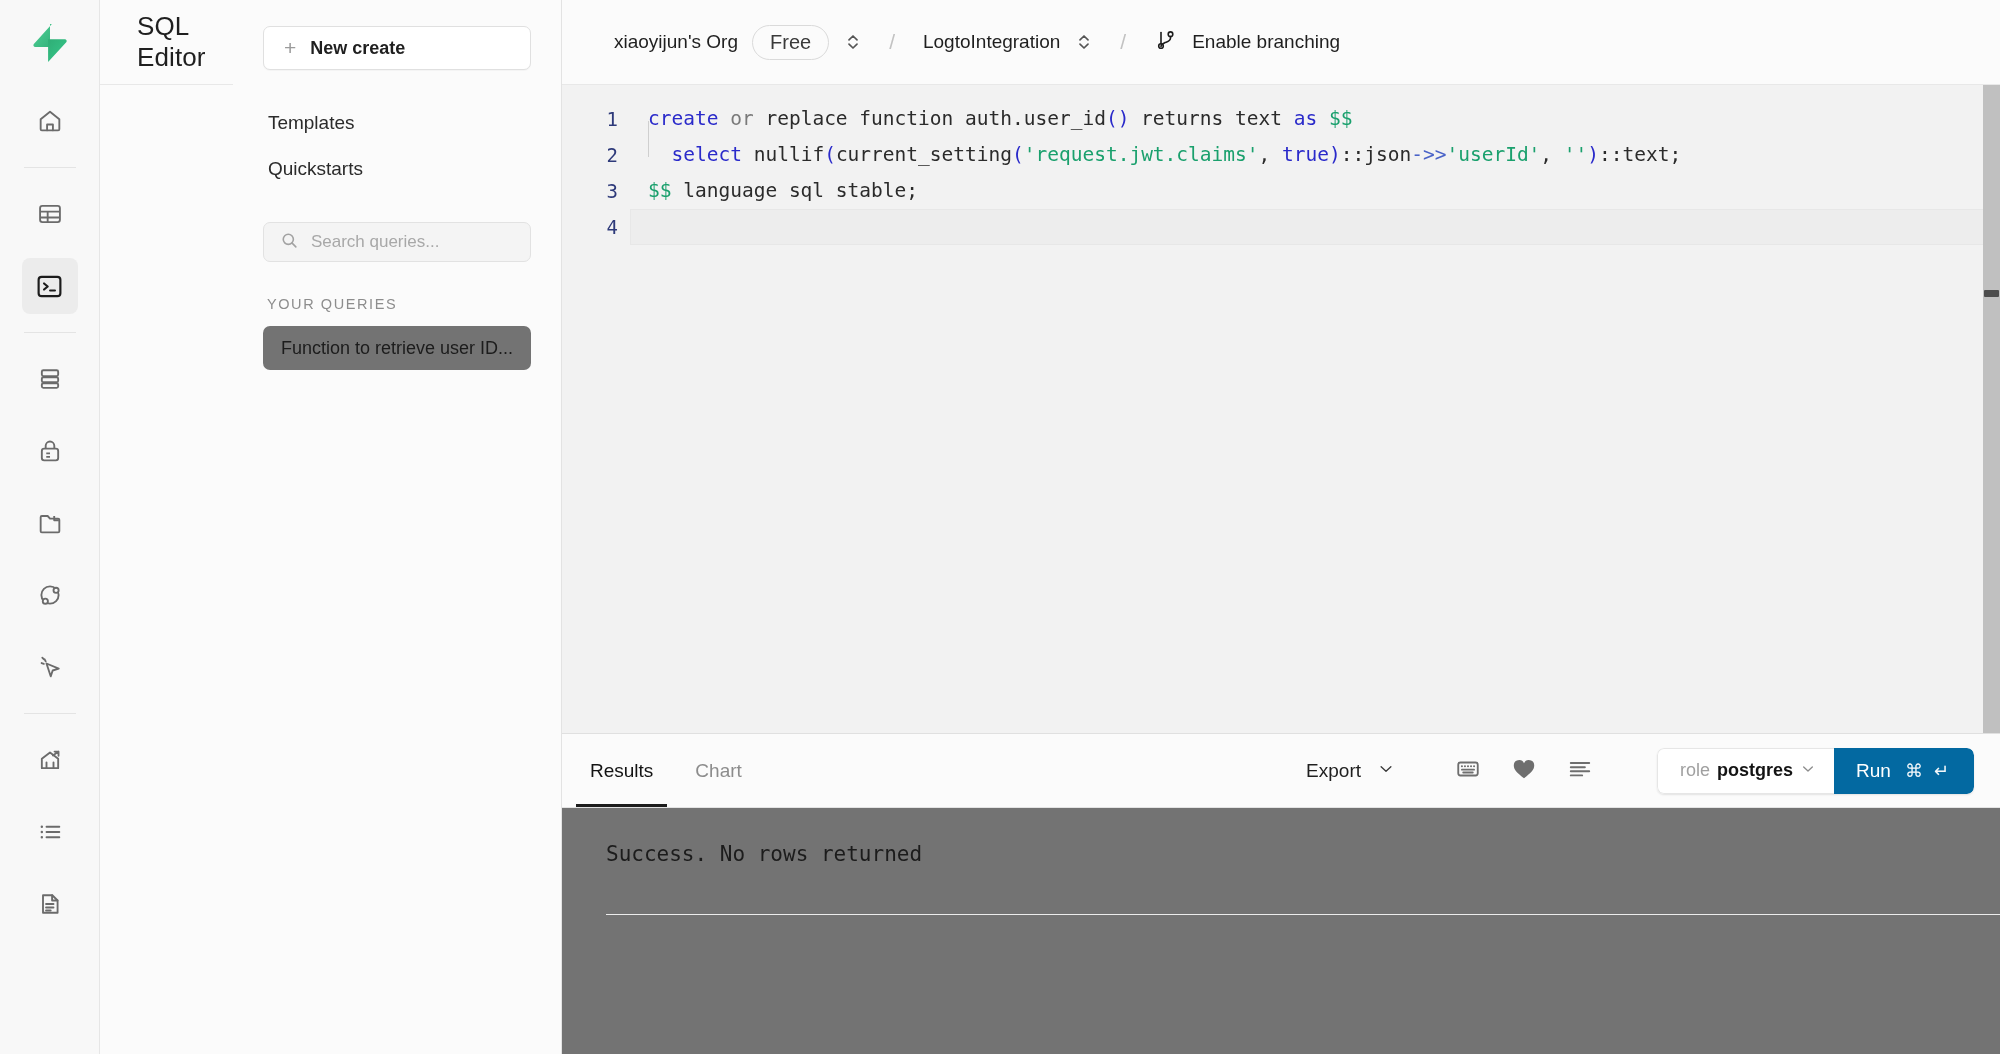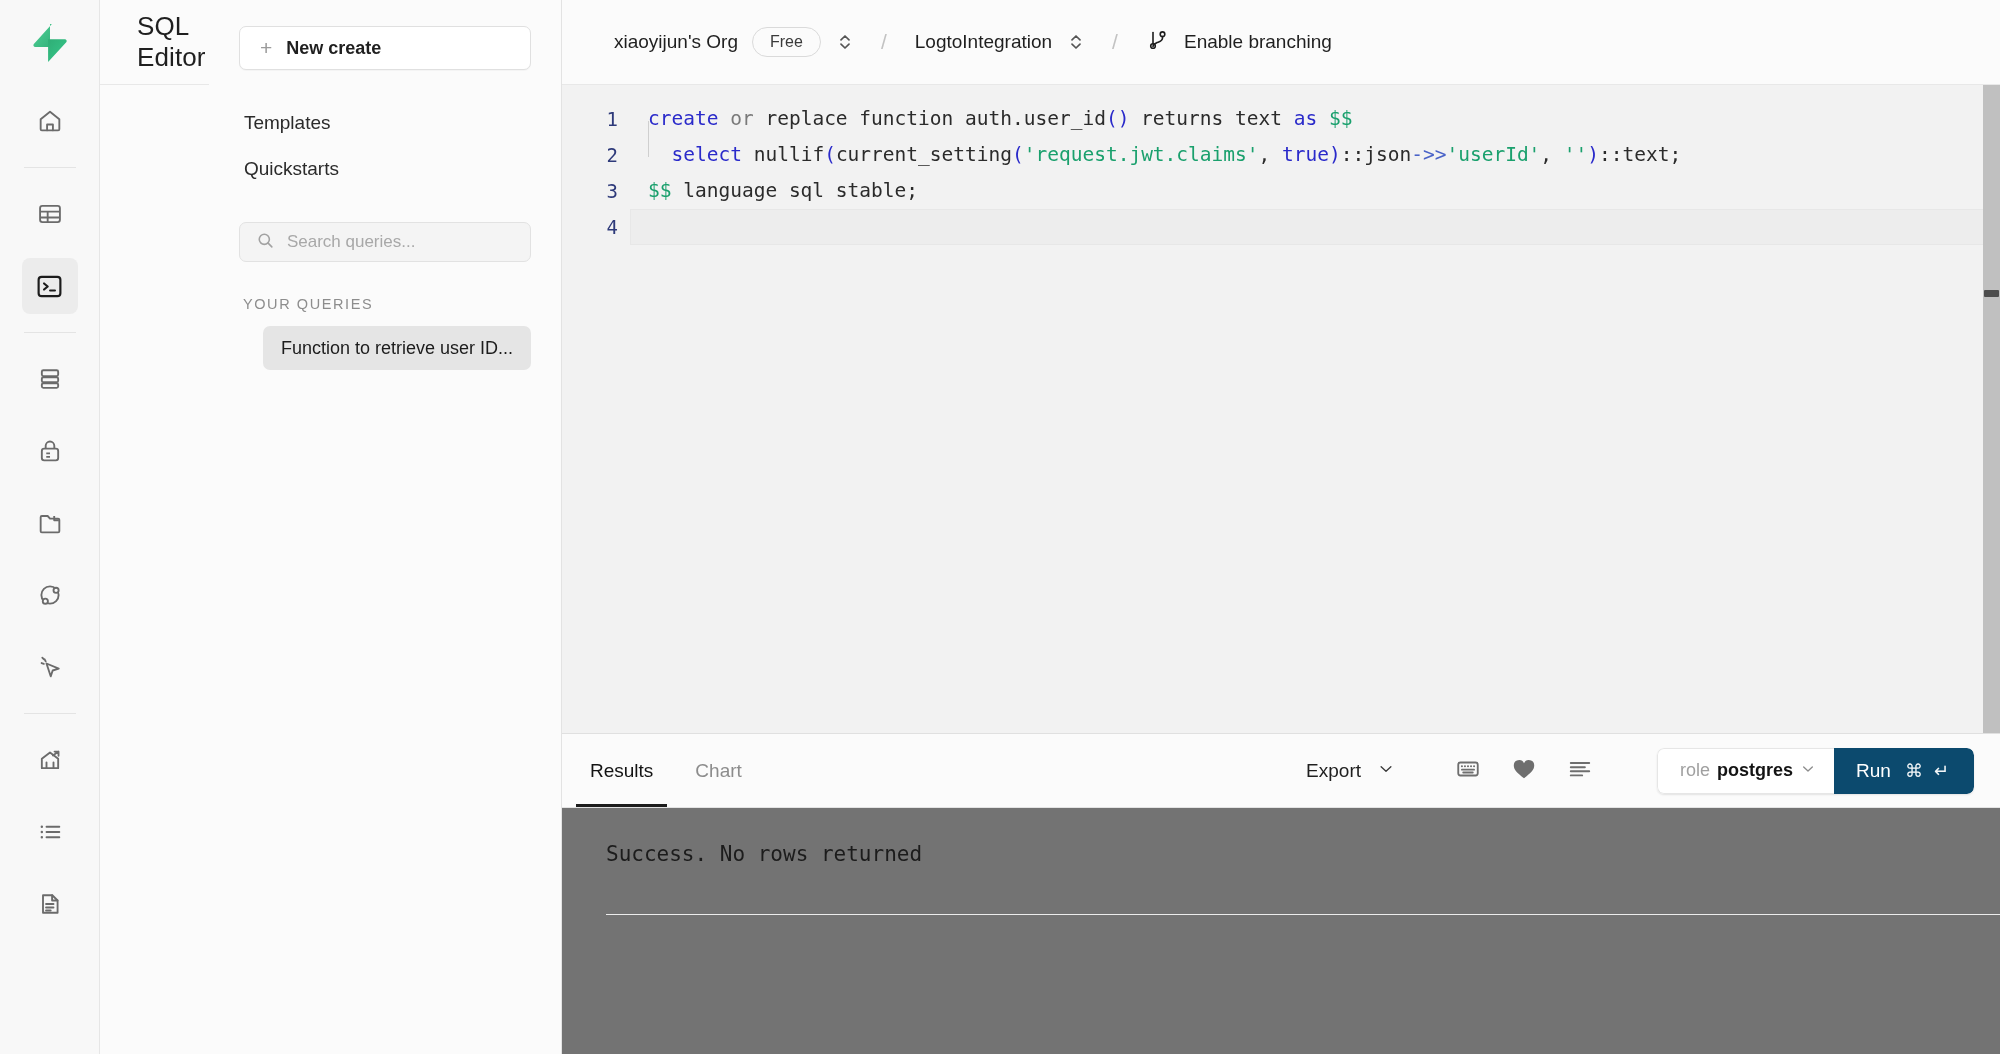--- a/index.html
+++ b/index.html
@@ -77,35 +77,35 @@
   .section-label {
     margin-top: 34px; font-size: 14.5px; letter-spacing: 1.6px;
     color: #8d8d8d; text-transform: uppercase; padding-left: 4px;
   }
   .query-list { margin-top: 14px; }
   .query-item {
     height: 44px; border-radius: 7px; display: flex; align-items: center;
     padding: 0 18px; font-size: 18px; color: #1c1c1c; cursor: pointer;
     white-space: nowrap; overflow: hidden;
   }
-  .query-item.selected { background: #e5e5e5; margin-left: 24px; }
+  .query-item.selected { background: #737373; }
 
   
   .main { flex: 1 1 auto; height: 100%; display: flex; flex-direction: column; min-width: 0; }
   .topbar {
     height: 85px; flex: 0 0 85px;
     border-bottom: 1px solid #e8e8e8;
     background: #fbfbfb;
     display: flex; align-items: center; padding-left: 52px; gap: 0;
   }
   .crumb-text { font-size: 19px; color: #1f1f1f; cursor: pointer; }
   .badge {
     margin-left: 14px;
     border: 1px solid #dadada; border-radius: 999px;
-    padding: 5px 17px; font-size: 16px; color: #3a3a3a; background: #fbfbfb;
+    padding: 5px 17px; font-size: 20px; color: #3a3a3a; background: #fbfbfb;
     cursor: pointer;
   }
   .chev-updown { margin-left: 16px; cursor: pointer; display: flex; }
   .slash { margin: 0 28px; color: #c2c2c2; font-size: 21px; user-select: none; }
   .branch-btn { display: flex; align-items: center; gap: 14px; cursor: pointer; }
   .branch-btn .lbl { font-size: 19px; color: #1f1f1f; }
 
   
   .editor {
     flex: 1 1 auto; position: relative;
@@ -177,21 +177,21 @@
   }
   .role-box {
     background: #fff; display: flex; align-items: center; gap: 7px;
     padding: 0 18px 0 22px; height: 46px; cursor: pointer;
     border: 1px solid #e6e6e6; border-right: none;
     border-radius: 7px 0 0 7px;
   }
   .role-box .k1 { font-size: 18px; color: #a0a0a0; }
   .role-box .k2 { font-size: 18px; color: #141414; font-weight: 700; }
   .run-btn {
-    background: #0c4a6e; color: #fff; height: 46px;
+    background: #0369a1; color: #fff; height: 46px;
     display: flex; align-items: center; gap: 14px;
     padding: 0 22px; cursor: pointer; border-radius: 0 7px 7px 0;
   }
   .run-btn .lbl { font-size: 19px; font-weight: 500; }
   .run-btn .kbd { font-size: 18px; opacity: .95; letter-spacing: 3px; }
   .results-area { flex: 1 1 auto; background: #737373; padding: 34px 0 0 44px; }
   .results-msg {
     font-family: "DejaVu Sans Mono", monospace; font-size: 21px; color: #1c1c1c;
   }
   .results-divider { height: 1px; background: #ececec; margin-top: 48px; }

